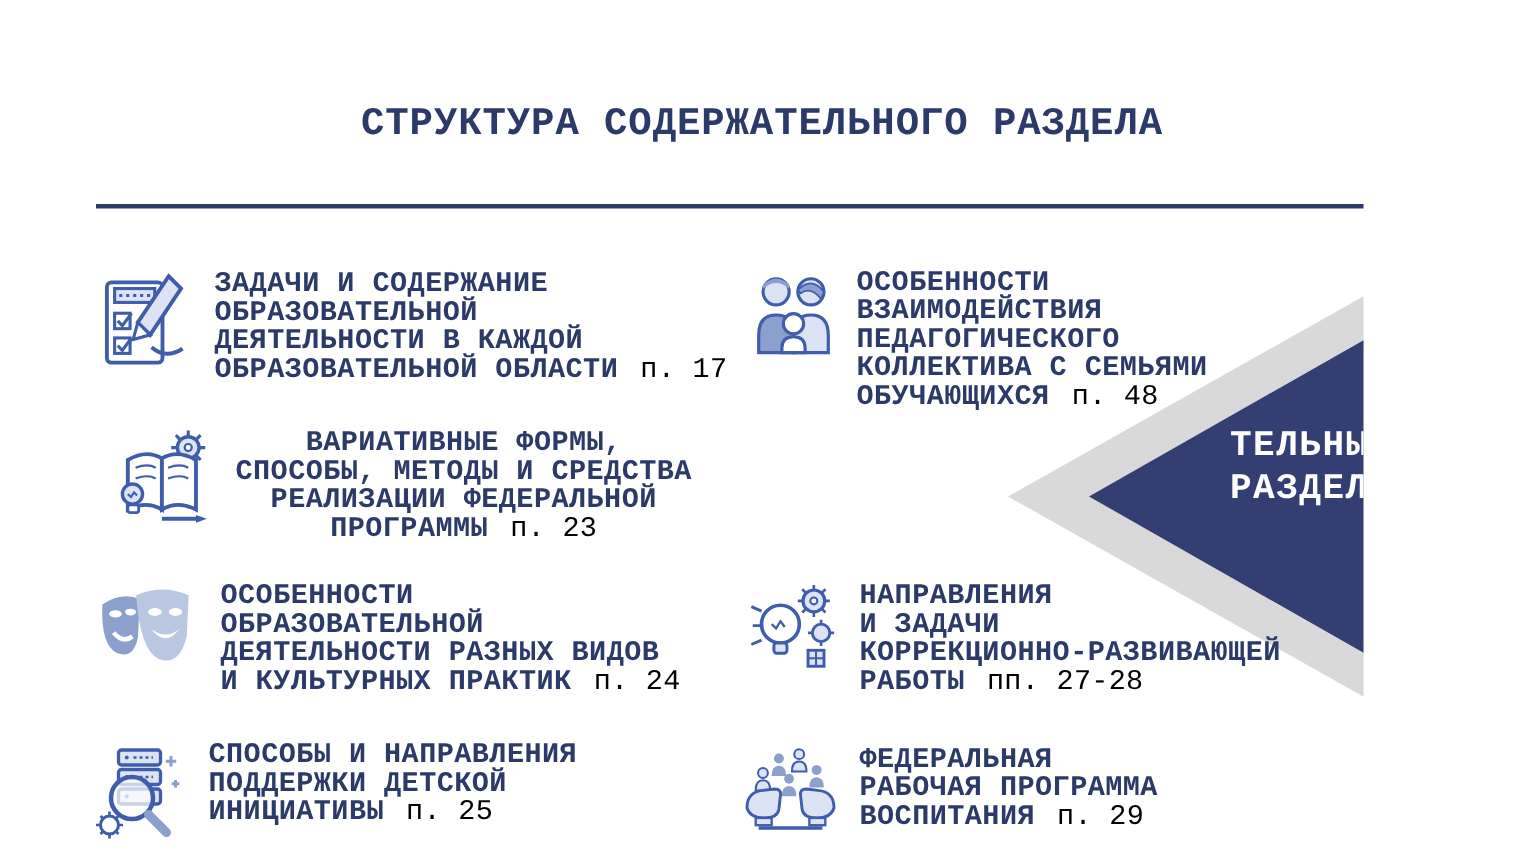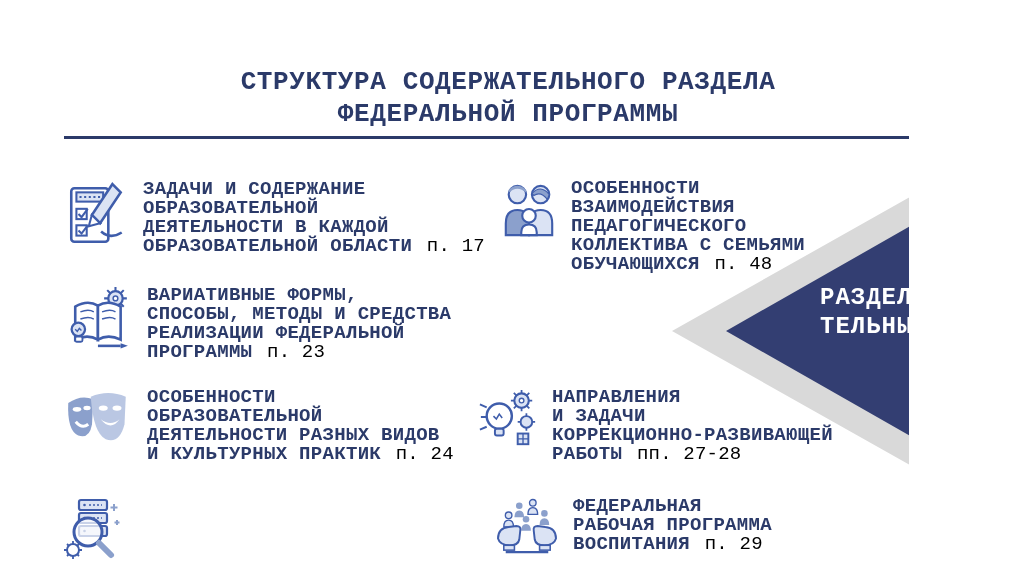--- a/index.html
+++ b/index.html
@@ -27,45 +27,44 @@
   .arrow-label span{display:block;}
   
   .item{position:absolute;display:flex;align-items:flex-start;}
   .item .icon{flex:0 0 auto;}
   .item-text{
     color:#2b3a69;font-weight:bold;font-size:19px;line-height:19px;letter-spacing:0.3px;
     margin-left:13px;white-space:nowrap;
   }
   .item-text .ref{color:#000000;font-weight:normal;letter-spacing:0.2px;margin-left:3px;}
   .i1{left:64px;top:144px;}
-  .i2{left:66px;top:250px;}
+  .i2{left:76px;top:250px;text-align:center;}
   .i3{left:60px;top:352px;}
   .i4{left:62px;top:458px;}
   .i5{left:500px;top:143px;}
-  .i6{left:477px;top:352px;}
+  .i6{left:498px;top:352px;}
   .i7{left:494px;top:460px;align-items:flex-end;}
   .page-number{
     position:absolute;left:960px;top:538px;color:#0369a1;font-size:13px;font-weight:bold;
   }
 </style>
 </head>
 <body>
 
 <div class="slide">
 
   <svg class="bg-svg" viewBox="0 0 1024 576" aria-hidden="true">
     <line x1="993" y1="114" x2="1027" y2="95" stroke="#e2e2e2" stroke-width="2.5"></line>
     <line x1="988" y1="481" x2="1027" y2="495" stroke="#e2e2e2" stroke-width="2.5"></line>
     <polygon points="672,295 997,112 997,148 991,151 734,295 991,439 997,442 997,478" fill="#d9d9d9"></polygon>
     <polygon points="726,295 993,143 993,244 957,292 993,338 993,447" fill="#333e72"></polygon>
   </svg>
 
   <div class="title">
     <span>СТРУКТУРА СОДЕРЖАТЕЛЬНОГО РАЗДЕЛА</span>
-    <span>ФЕДЕРАЛЬНОЙ ПРОГРАММЫ</span>
   </div>
   <div class="title-divider"></div>
 
   <svg class="emblem" viewBox="0 0 60 52" aria-hidden="true">
     <path d="M4,24 Q10,8 28,12 L28,30 Q12,34 4,24 Z" fill="#d4a53c"></path>
     <path d="M56,24 Q50,8 32,12 L32,30 Q48,34 56,24 Z" fill="#d4a53c"></path>
     <path d="M8,22 Q16,14 27,15 M7,26 Q16,20 27,21" stroke="#a97c22" stroke-width="1" fill="none"></path>
     <path d="M52,22 Q44,14 33,15 M53,26 Q44,20 33,21" stroke="#a97c22" stroke-width="1" fill="none"></path>
     <circle cx="25" cy="10" r="4" fill="#d4a53c"></circle>
     <circle cx="35" cy="10" r="4" fill="#d4a53c"></circle>
@@ -75,22 +74,22 @@
     <circle cx="35" cy="4.5" r="1.8" fill="#d4a53c"></circle>
     <circle cx="30" cy="3" r="2.2" fill="#d4a53c"></circle>
     <ellipse cx="30" cy="26" rx="7" ry="10" fill="#d4a53c"></ellipse>
     <path d="M26,34 L30,47 L34,34 Z" fill="#d4a53c"></path>
     <ellipse cx="30" cy="24" rx="5" ry="7" fill="#ffffff" stroke="#b23b3b" stroke-width="1"></ellipse>
     <ellipse cx="30" cy="24" rx="3.4" ry="5.4" fill="#c24040"></ellipse>
     <path d="M29,21 l2,2.5 -2,3" stroke="#ffffff" stroke-width="1" fill="none"></path>
   </svg>
 
   <div class="arrow-label">
+    <span>ТЕЛЬНЫЙ</span>
     <span>РАЗДЕЛ</span>
-    <span>ТЕЛЬНЫЙ</span>
   </div>
 
   <div class="item i1">
     <svg class="icon" width="66" height="70" viewBox="0 0 64 68" aria-hidden="true">
       <rect x="7" y="8" width="36" height="52" rx="3" fill="#ffffff" stroke="#3f5dab" stroke-width="2.5"></rect>
       <rect x="12" y="12" width="26" height="9" fill="#dbe3f4" stroke="#3f5dab" stroke-width="2"></rect>
       <line x1="15" y1="16.5" x2="35" y2="16.5" stroke="#3f5dab" stroke-width="2" stroke-dasharray="2 2.5"></line>
       <rect x="12" y="28" width="10" height="10" fill="#ffffff" stroke="#3f5dab" stroke-width="2"></rect>
       <path d="M14,33 l3,3 l6,-8" fill="none" stroke="#3f5dab" stroke-width="2"></path>
       <rect x="12" y="44" width="10" height="10" fill="#ffffff" stroke="#3f5dab" stroke-width="2"></rect>
@@ -142,20 +141,21 @@
       <circle cx="22.5" cy="24" r="1.3" fill="#3f5dab"></circle>
       <circle cx="22.5" cy="37" r="1.3" fill="#3f5dab"></circle>
       <line x1="27" y1="11" x2="40" y2="11" stroke="#3f5dab" stroke-width="1.6" stroke-dasharray="2 2"></line>
       <line x1="27" y1="24" x2="40" y2="24" stroke="#3f5dab" stroke-width="1.6" stroke-dasharray="2 2"></line>
       <circle cx="26" cy="38" r="14" fill="rgba(255,255,255,0.72)" stroke="#3f5dab" stroke-width="3"></circle>
       <line x1="37" y1="49" x2="49" y2="61" stroke="#8ba0cc" stroke-width="6" stroke-linecap="round"></line>
       <circle cx="11" cy="56" r="6" fill="#ffffff" stroke="#3f5dab" stroke-width="2"></circle>
       <path d="M11,47 v3 M11,62 v3 M2,56 h3 M17,56 h3 M5,50 l2,2 M15,60 l2,2 M5,62 l2,-2 M15,52 l2,-2" stroke="#3f5dab" stroke-width="1.8"></path>
       <path d="M52,10 v7 M48.5,13.5 h7 M55,26 v5 M52.5,28.5 h5" stroke="#8ba0cc" stroke-width="2"></path>
     </svg>
+    <div class="item-text">СПОСОБЫ И НАПРАВЛЕНИЯ<br>ПОДДЕРЖКИ ДЕТСКОЙ<br>ИНИЦИАТИВЫ <span class="ref">п. 25</span></div>
   </div>
 
   <div class="item i5">
     <svg class="icon" width="58" height="62" viewBox="0 0 60 60" aria-hidden="true">
       <circle cx="18" cy="14" r="9" fill="#dbe3f4" stroke="#3f5dab" stroke-width="2.2"></circle>
       <path d="M9,12 q9,-8 18,0 l0,-3 q-9,-8 -18,0 z" fill="#8ba0cc"></path>
       <circle cx="42" cy="14" r="9" fill="#dbe3f4" stroke="#3f5dab" stroke-width="2.2"></circle>
       <path d="M33,13 q9,-10 18,1 l-2,5 q-7,-9 -14,-4 z" fill="#8ba0cc" stroke="#3f5dab" stroke-width="1.2"></path>
       <path d="M6,56 V44 Q6,30 18,30 Q30,30 30,44 V56 Z" fill="#8ba0cc" stroke="#3f5dab" stroke-width="2.2"></path>
       <path d="M30,56 V44 Q30,30 42,30 Q54,30 54,44 V56 Z" fill="#dbe3f4" stroke="#3f5dab" stroke-width="2.2"></path>

